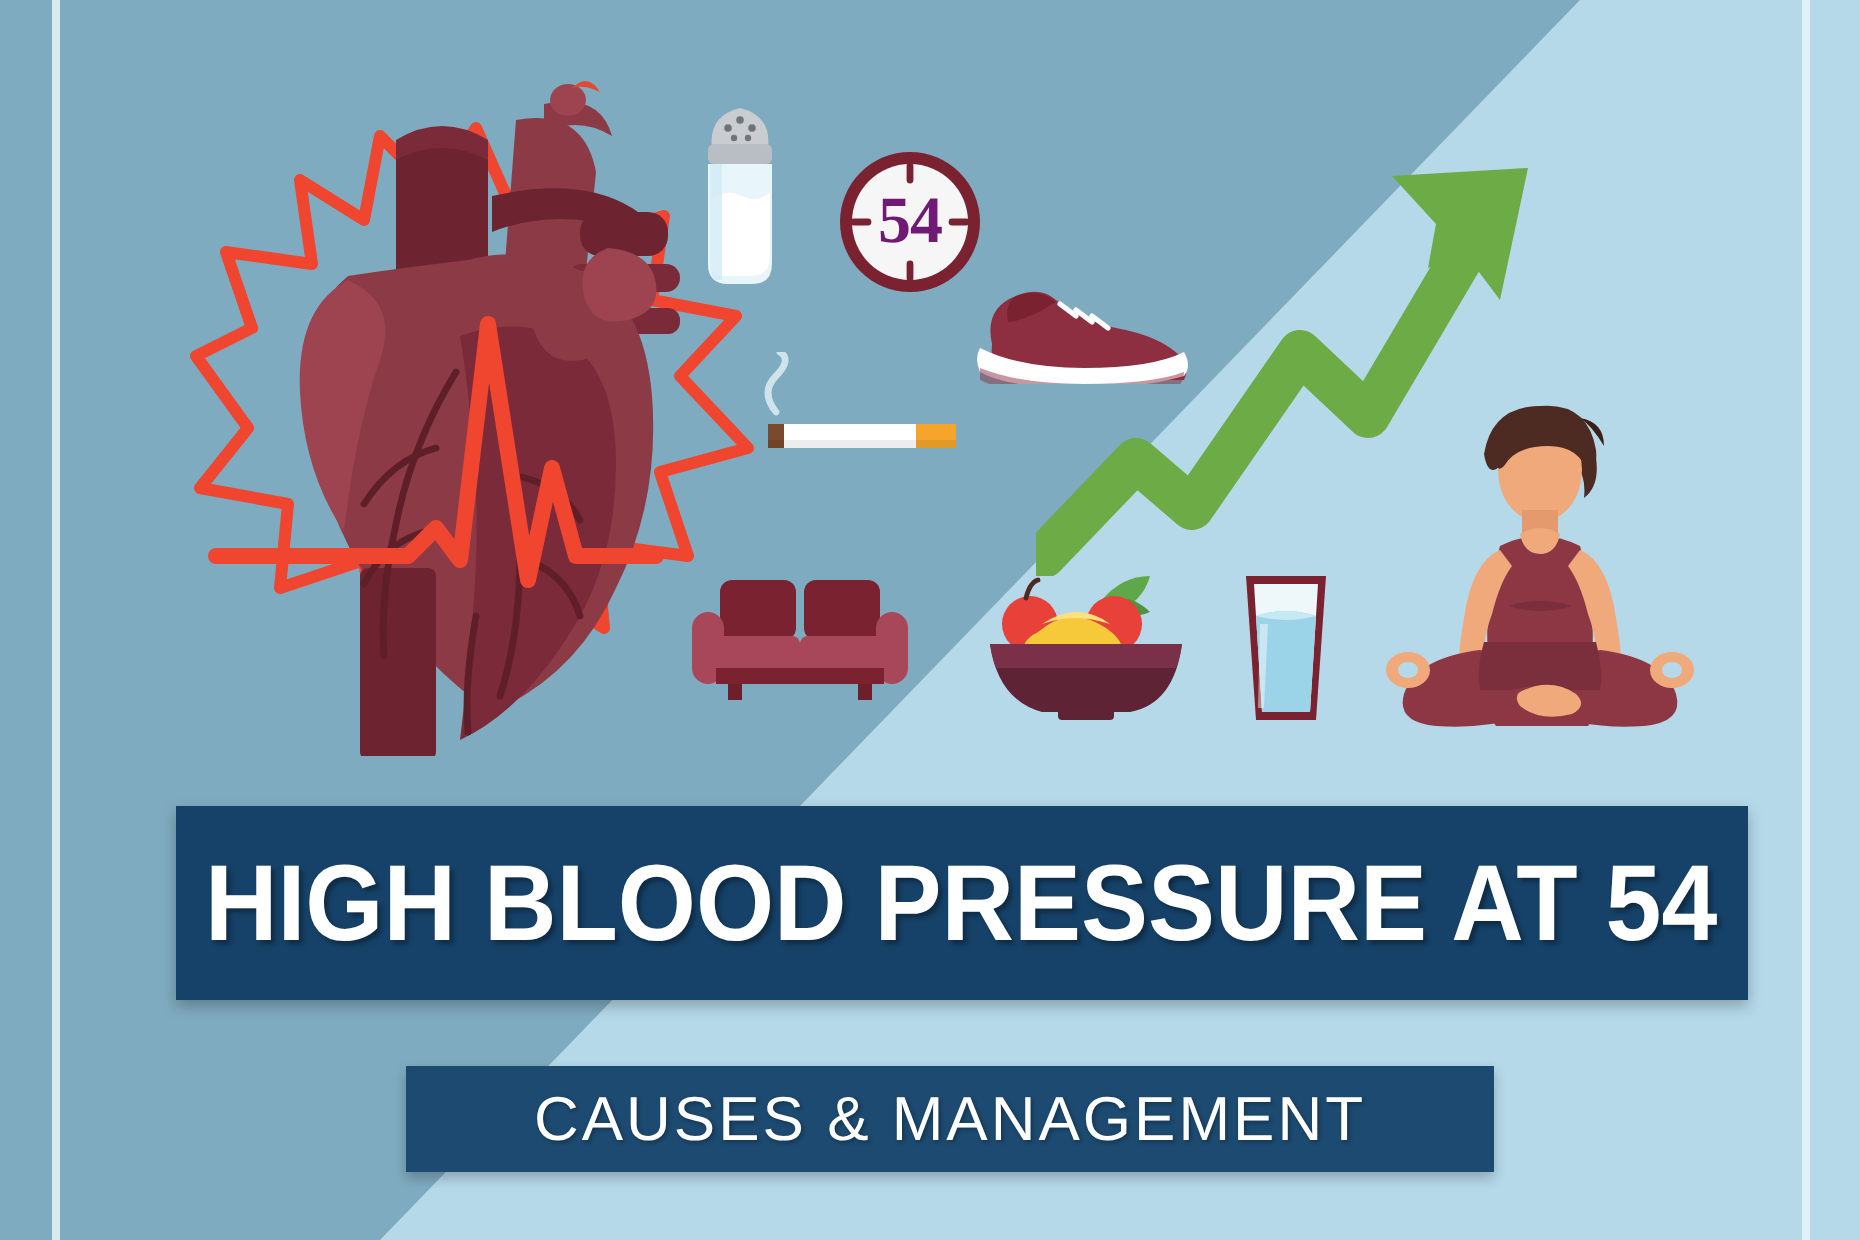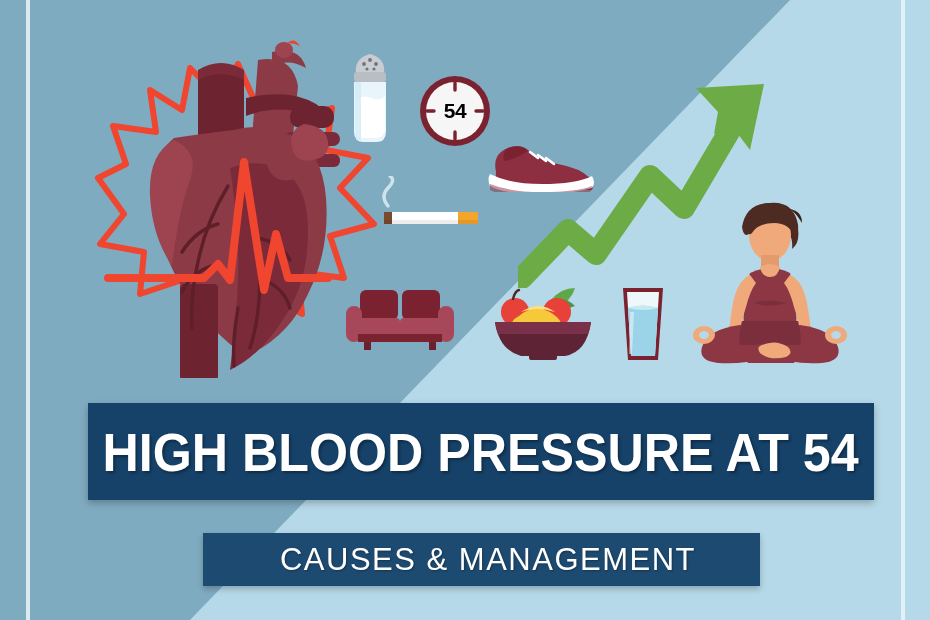--- a/index.html
+++ b/index.html
@@ -26,22 +26,22 @@
   
   .salt{position:absolute;left:344px;top:44px;width:52px;height:104px;}
   .salt svg{width:100%;height:100%;}
 
   
   .timer{position:absolute;left:417px;top:73px;width:76px;height:76px;}
   .timer svg{width:100%;height:100%;}
   .timer-num{
     position:absolute;left:0;top:0;width:76px;height:76px;
     display:flex;align-items:center;justify-content:center;
-    font-size:21px;font-weight:bold;color:#000000;
-    font-family:Liberation Sans, sans-serif;letter-spacing:-.5px;
+    font-size:33px;font-weight:bold;color:#701a75;
+    font-family:Liberation Serif, serif;letter-spacing:-.5px;
   }
 
   
   .cig{position:absolute;left:370px;top:176px;width:112px;height:58px;}
   .cig svg{width:100%;height:100%;}
 
   
   .couch{position:absolute;left:344px;top:282px;width:112px;height:72px;}
   .couch svg{width:100%;height:100%;}
 
@@ -80,21 +80,21 @@
     letter-spacing:0px;
     transform:scaleX(.93);
     white-space:nowrap;
     text-shadow:2px 2px 3px rgba(0,0,0,.35);
   }
   
   .sub-banner{
     position:absolute;left:203px;top:533px;width:544px;height:53px;
     background:#1d4a70;
     box-shadow:0 3px 6px rgba(0,0,0,.24);
-    display:flex;align-items:center;justify-content:center;padding-left:13px;
+    display:flex;align-items:center;justify-content:center;
   }
   .sub-text{
     color:#ffffff;
     font-family:"Liberation Sans", sans-serif;
     font-weight:normal;
     font-size:31px;
     letter-spacing:1.5px;
     white-space:nowrap;
     text-shadow:1px 1px 2px rgba(0,0,0,.3);
   }

